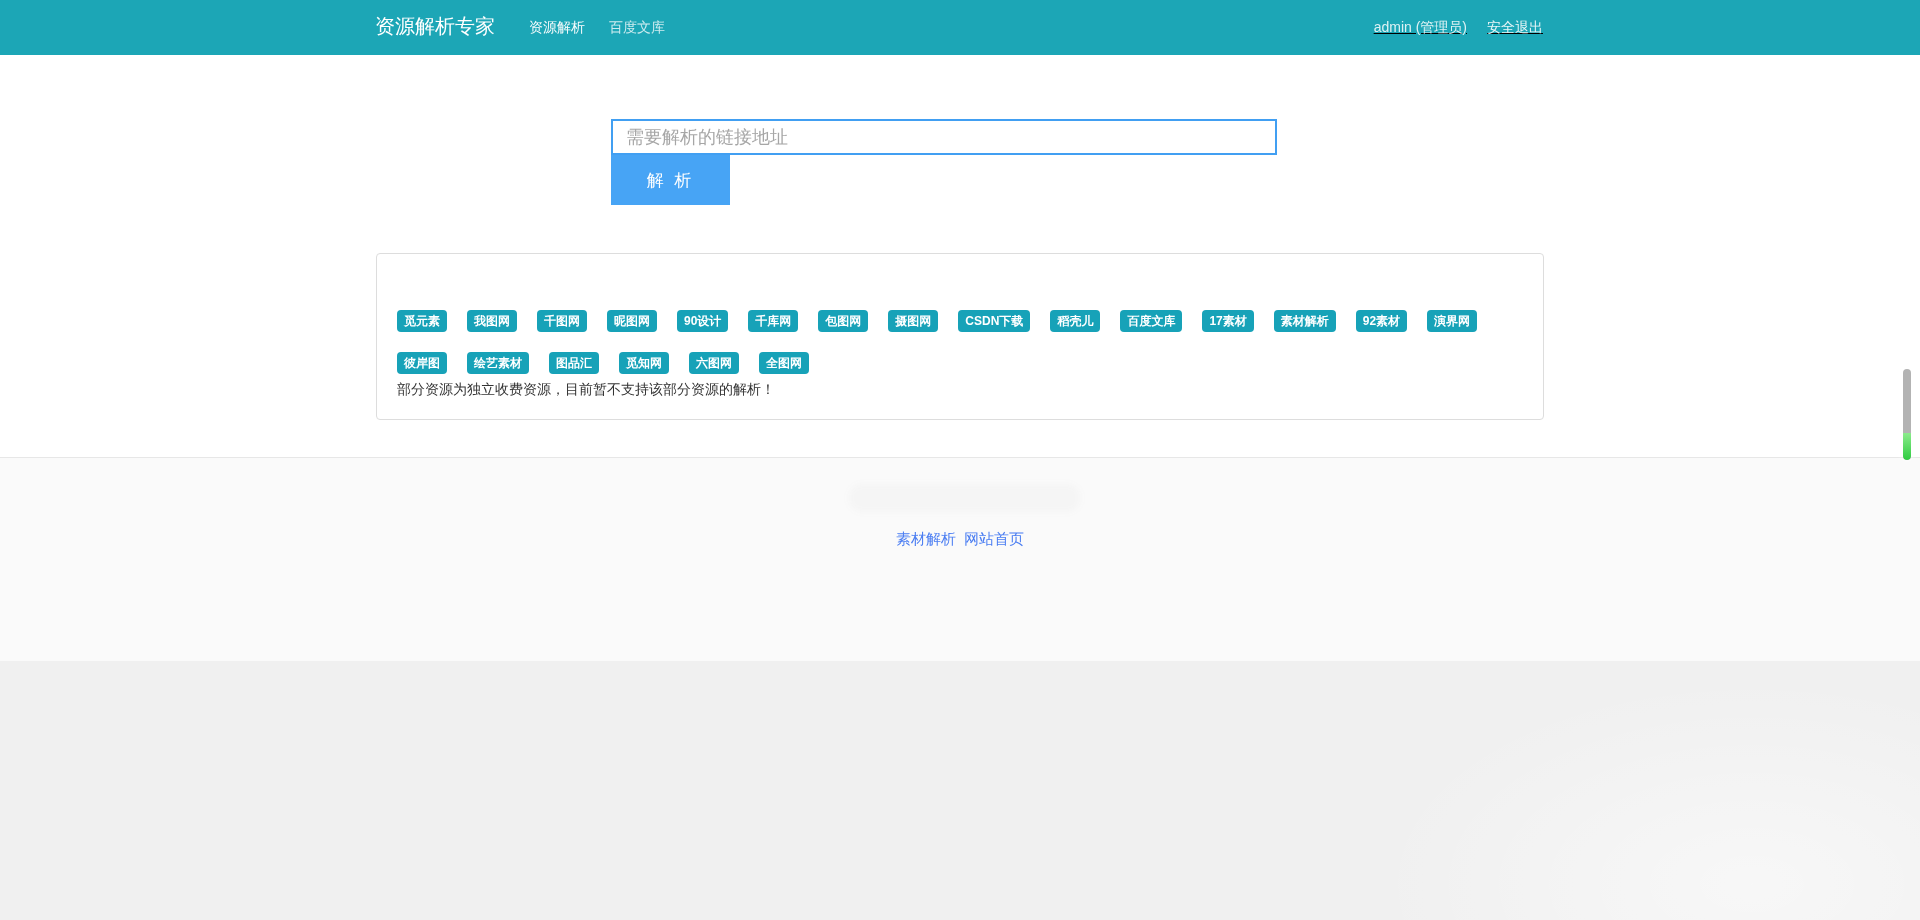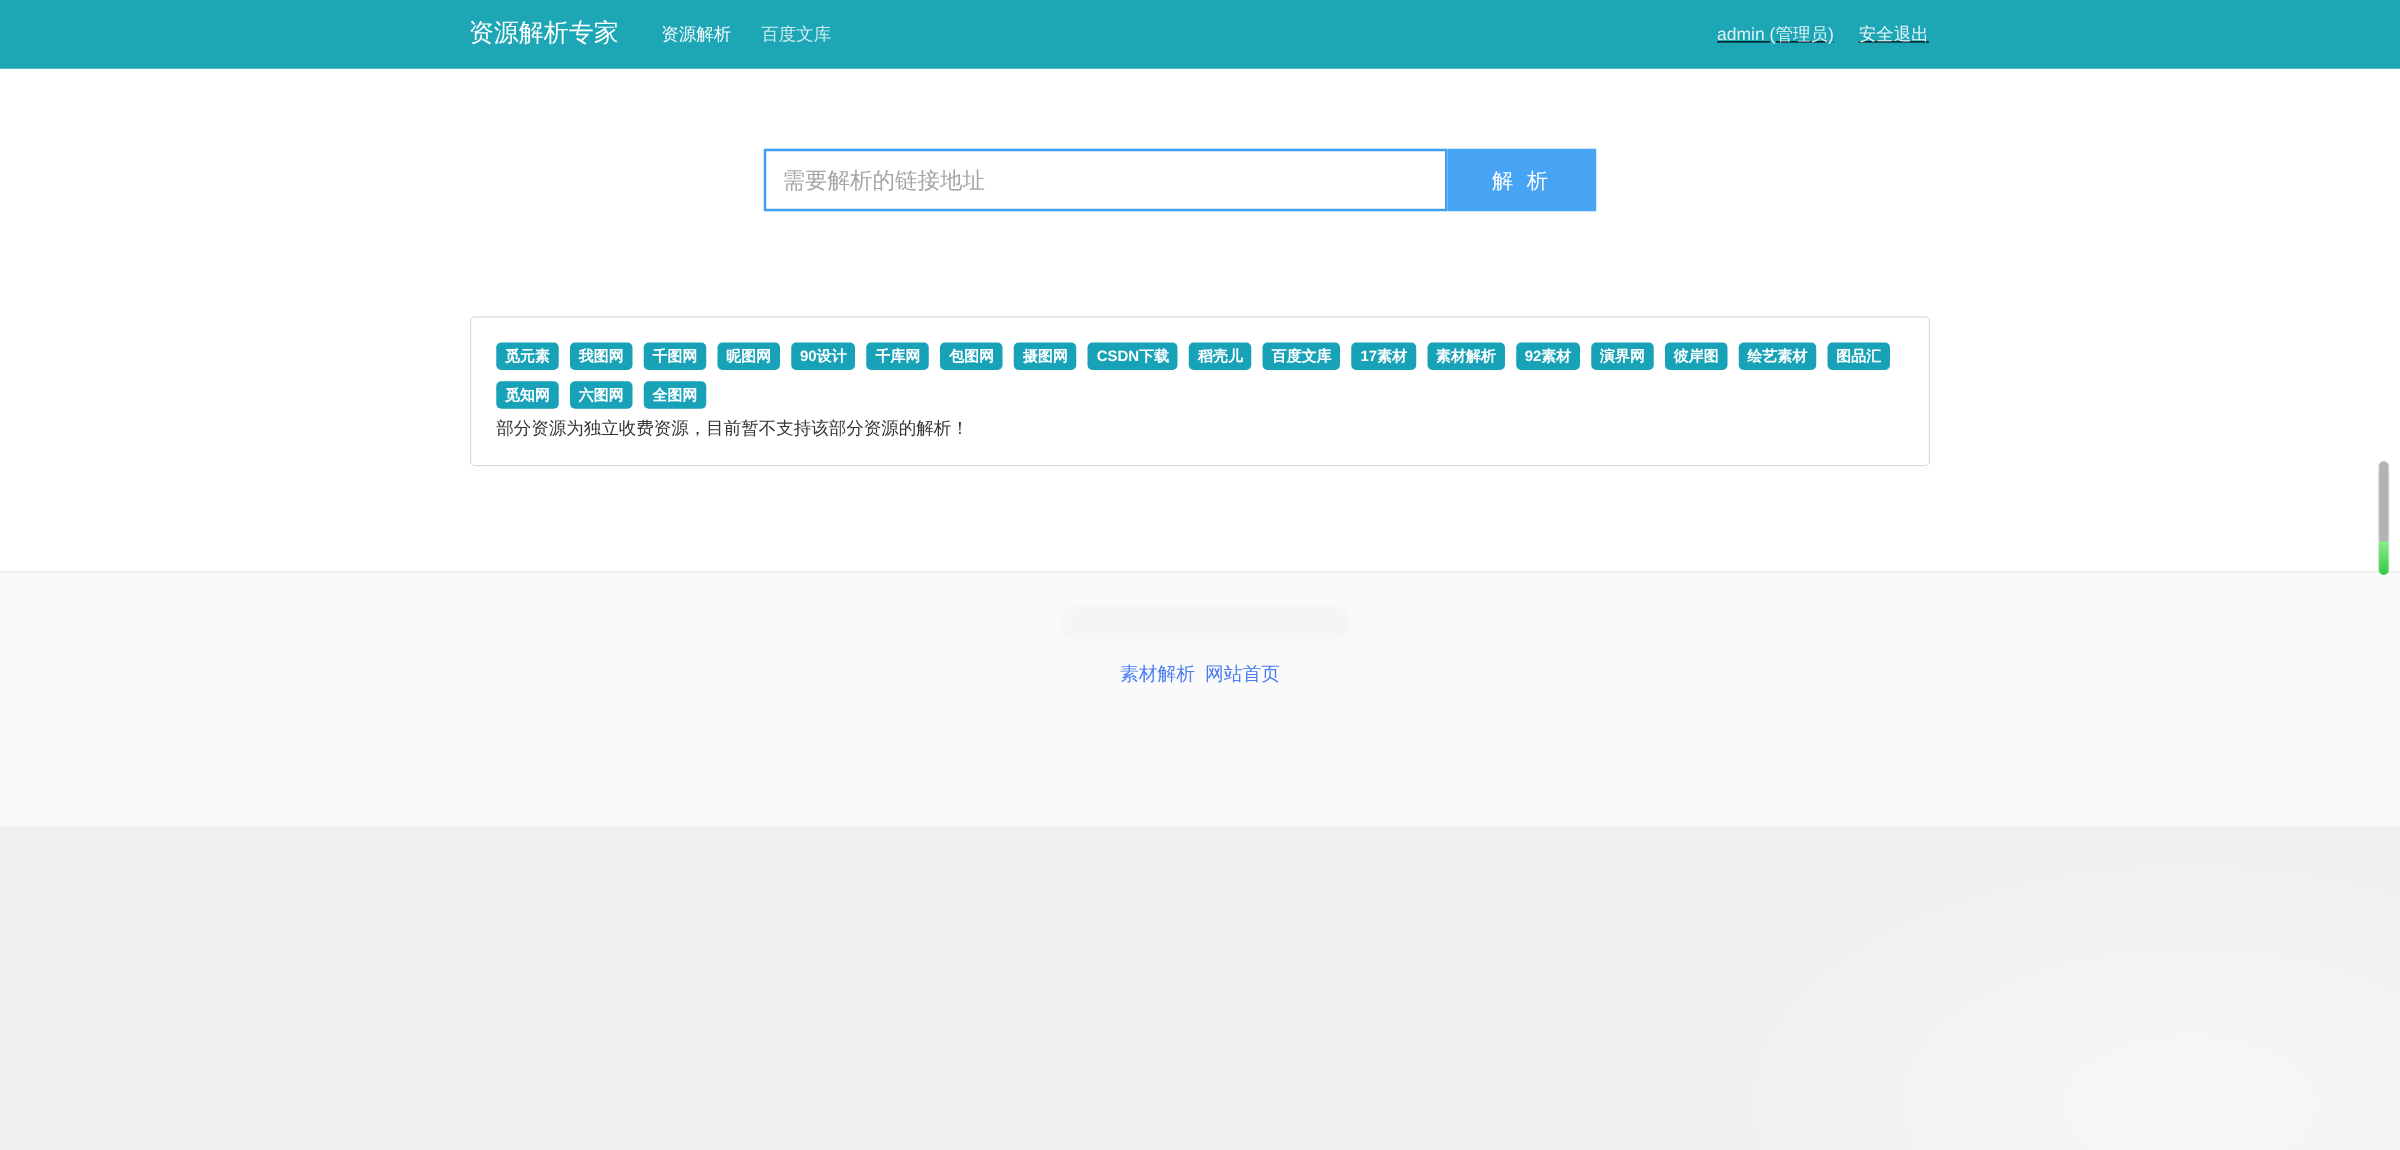--- a/index.html
+++ b/index.html
@@ -59,20 +59,21 @@
 
   
   .main { height: 402px; }
 
   .search-row {
     width: 666px;
     margin: 0 0 0 611px;
     padding-top: 64px;
     display: flex;
     height: 150px;
+    flex-direction: column;
   }
   .search-input {
     flex: 1;
     height: 50px;
     border: 2px solid #419FF2;
     font-size: 18px;
     padding: 0 13px;
     color: #333;
     outline: none;
     border-radius: 0;
@@ -104,21 +105,22 @@
     border-bottom: 1px solid #ddd;
     border-radius: 4px 4px 0 0;
     padding: 15px 20px;
     font-size: 14px;
     color: #333;
   }
   .card-body { padding: 20px; }
   .badges {
     display: flex;
     flex-wrap: wrap;
-    gap: 9px;
+    gap: 20px;
+    margin-top: 36px;
   }
   .badge {
     background: #17A2B8;
     color: #fff;
     font-size: 12px;
     font-weight: bold;
     line-height: 1;
     padding: 5px 7px;
     border-radius: 4px;
     white-space: nowrap;

